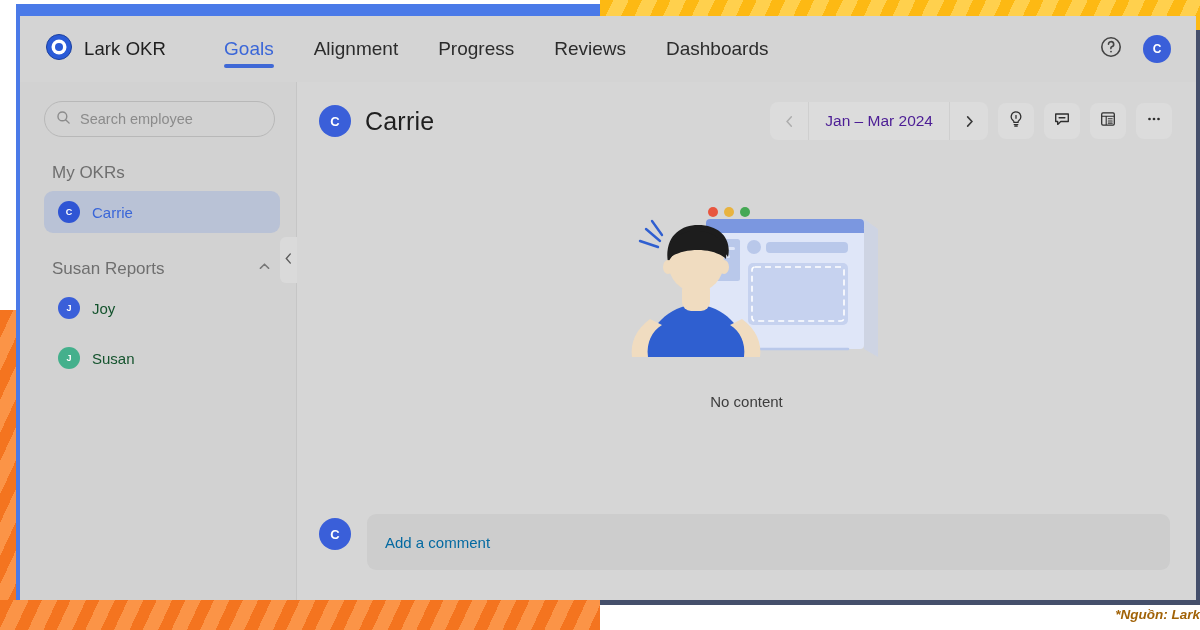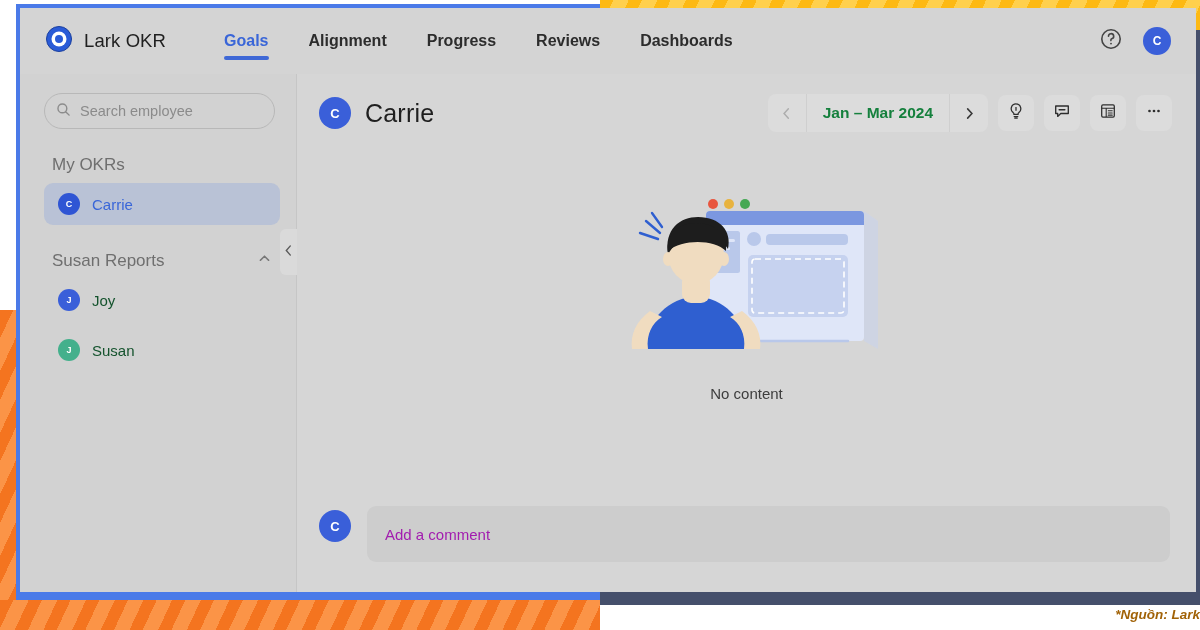--- a/index.html
+++ b/index.html
@@ -38,39 +38,39 @@
     position: absolute; left: 16px; top: 4px;
     width: 584px; height: 596px;
     background: #4a7ae8;
   }
   #frame-dark {
     position: absolute; left: 600px; top: 30px;
     width: 600px; height: 575px;
     background: #454f6b;
   }
   #app-window {
-    position: absolute; left: 20px; top: 8px;
+    position: absolute; left: 20px; top: 16px;
     width: 1176px; height: 584px;
     background: #d4d4d4;
     overflow: hidden;
     padding-left: 32px;
   }
 
   
   #topnav {
     position: absolute; left: 0; top: 0; width: 1176px; height: 66px;
     background: #d4d4d4;
     display: flex; align-items: center;
   }
   #brand { display: flex; align-items: center; gap: 11px; margin-left: 25px; }
   #brand-name { font-size: 18.5px; color: #1f1f1f; letter-spacing: .1px; }
   #navtabs { display: flex; align-items: center; margin-left: 38px; height: 66px; }
   .navtab {
     position: relative; height: 66px; display: flex; align-items: center;
-    padding: 0 20px; font-size: 16px; color: #2c2c2c; cursor: pointer; font-weight: bold;
+    padding: 0 20px; font-size: 19px; color: #2c2c2c; cursor: pointer;
   }
   .navtab.active { color: #3a66d8; }
   .navtab.active::after {
     content: ""; position: absolute; left: 20px; right: 20px; bottom: 14px;
     height: 4px; border-radius: 2px; background: #3f68d6;
   }
   #nav-right {
     margin-left: auto; margin-right: 25px;
     display: flex; align-items: center; gap: 20px;
   }
@@ -120,21 +120,21 @@
   #page-avatar { width: 32px; height: 32px; background: #3a5fd9; font-size: 13px; }
   #page-title { font-size: 25px; color: #1f1f1f; margin-left: 14px; letter-spacing: .2px; }
   #header-tools { margin-left: auto; display: flex; align-items: center; gap: 10px; }
   #daterange {
     display: flex; align-items: center; background: #dcdcdc; border-radius: 8px; height: 38px;
   }
   .dr-arrow {
     width: 38px; height: 38px; display: flex; align-items: center; justify-content: center; cursor: pointer;
   }
   #dr-label {
-    font-size: 15.5px; font-weight: 700; color: #15803d; padding: 0 16px;
+    font-size: 15.5px; font-weight: 400; color: #4c1d95; padding: 0 16px;
     border-left: 1px solid #cfcfcf; border-right: 1px solid #cfcfcf;
     height: 38px; display: flex; align-items: center; cursor: pointer;
   }
   .tool-btn {
     width: 36px; height: 36px; border-radius: 8px; background: #dcdcdc;
     display: flex; align-items: center; justify-content: center; cursor: pointer;
   }
 
   
   #empty-state {
@@ -146,21 +146,21 @@
   
   #comment-row {
     position: absolute; left: 22px; right: 26px; bottom: 30px;
     display: flex; align-items: flex-start; gap: 16px;
   }
   #comment-avatar { width: 32px; height: 32px; background: #3a5fd9; font-size: 13px; margin-top: 4px; }
   #comment-input {
     flex: 1; height: 56px; background: #cdcdcd; border-radius: 9px;
     display: flex; align-items: center; padding: 0 18px; cursor: text;
   }
-  #comment-placeholder { font-size: 15px; color: #a21caf; }
+  #comment-placeholder { font-size: 15px; color: #0369a1; }
 
   
   #footer-caption {
     position: absolute; right: 0; top: 607px;
     font-size: 13.5px; font-style: italic; font-weight: 700; color: #a16207;
   }
 </style>
 </head>
 <body>
 

